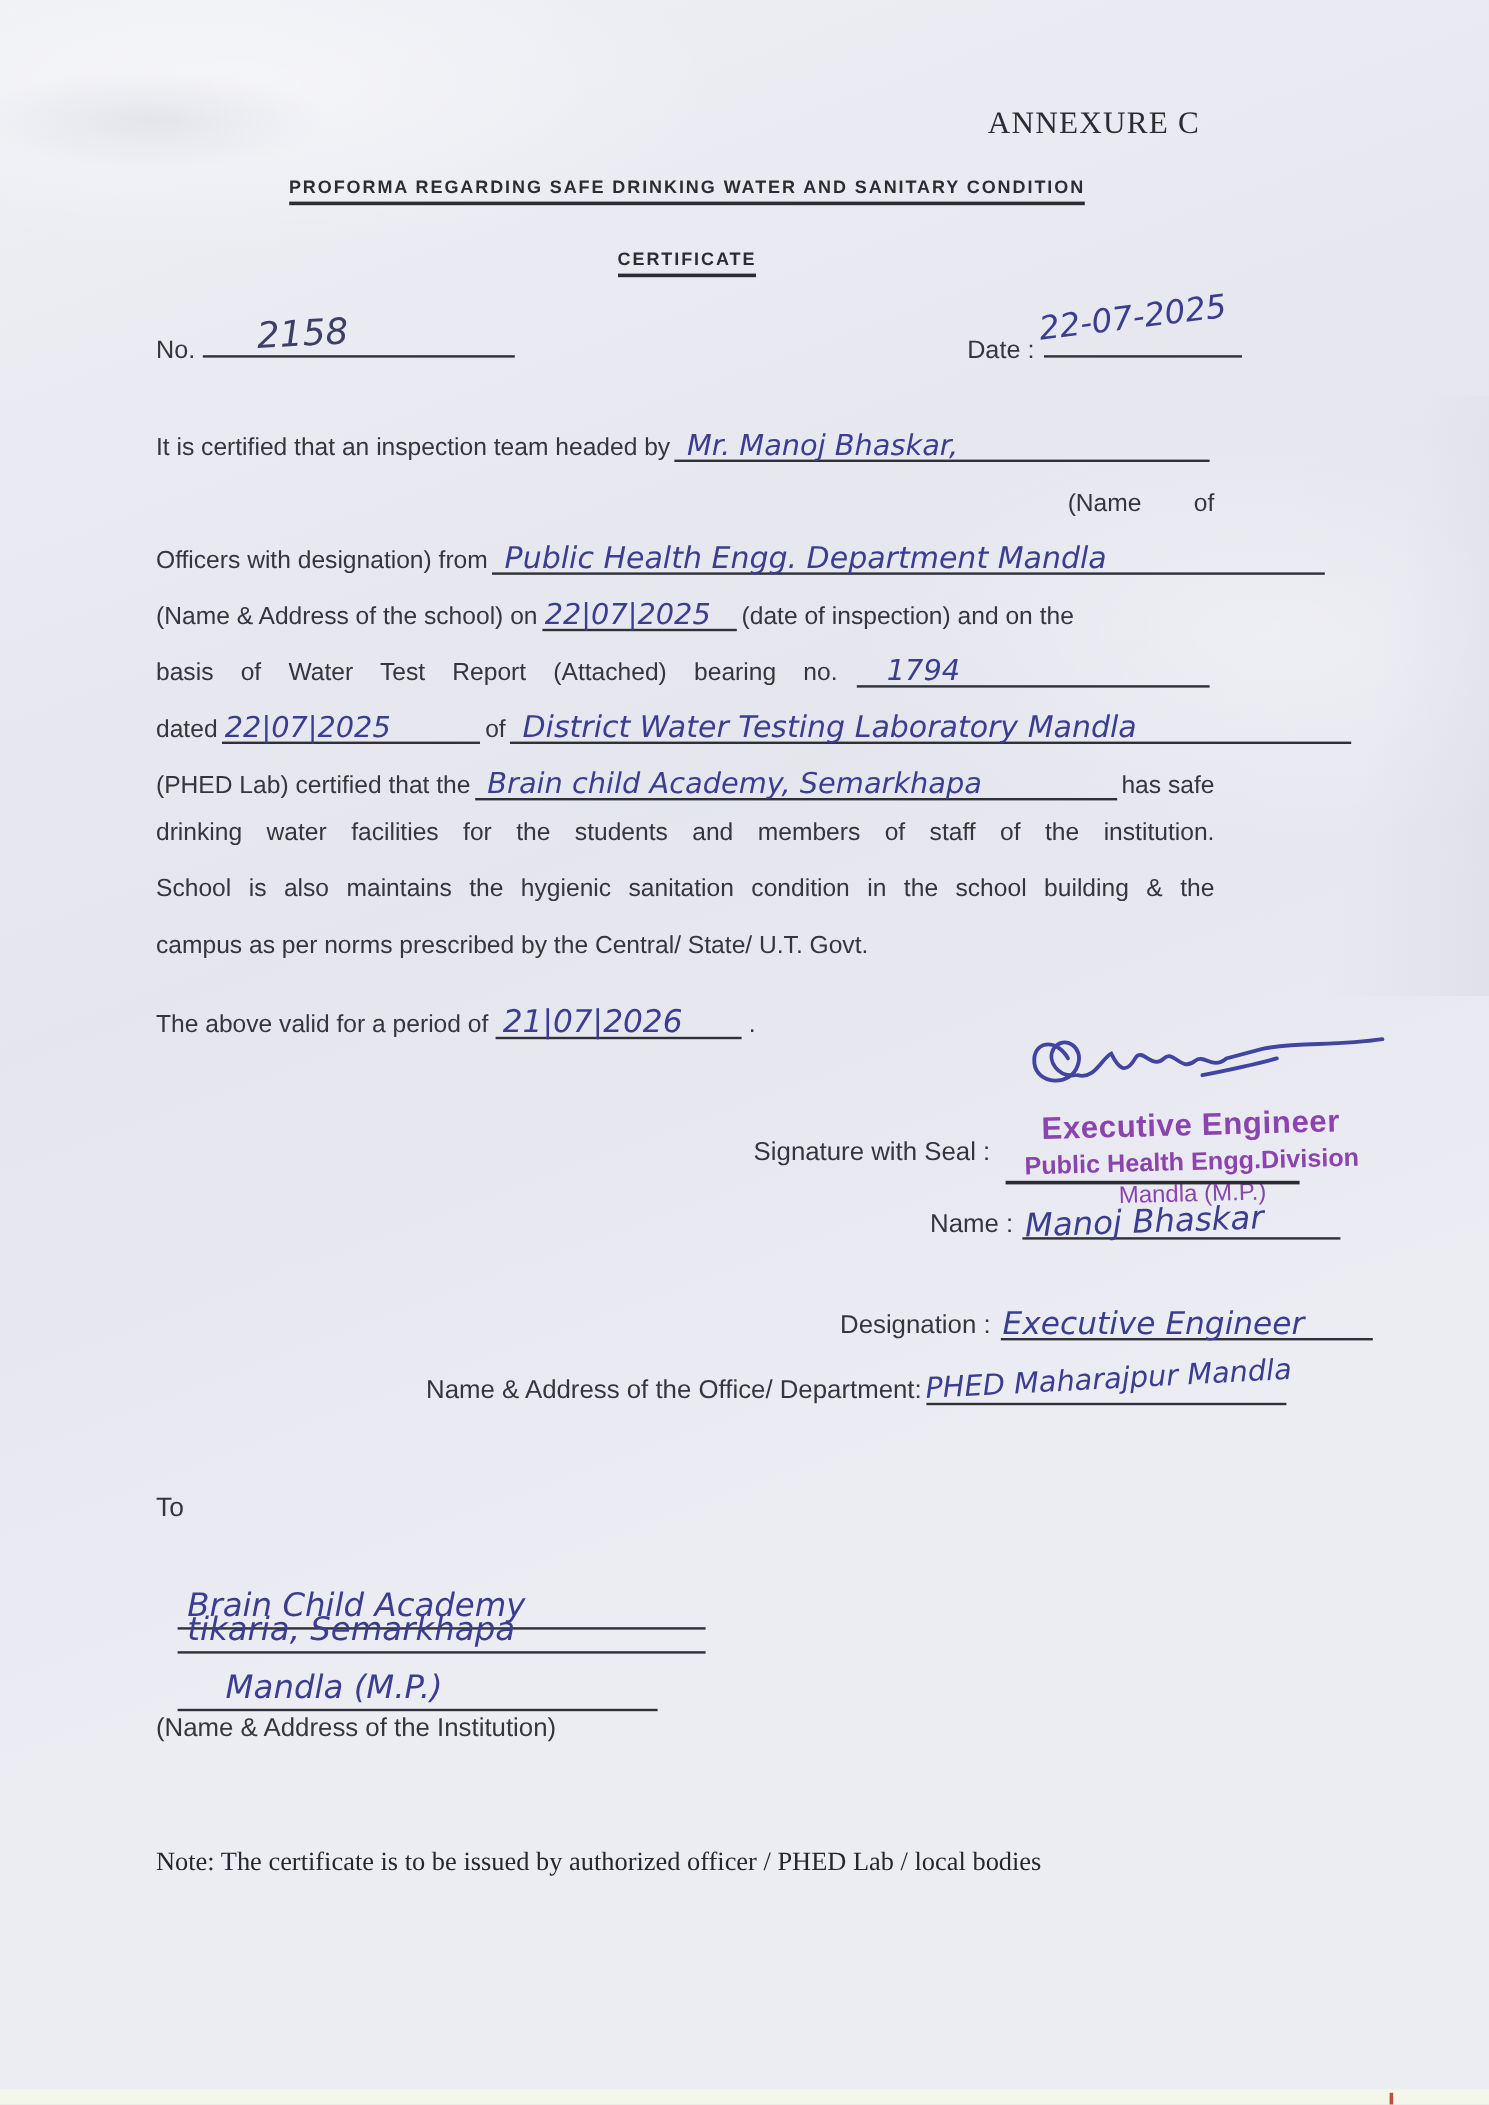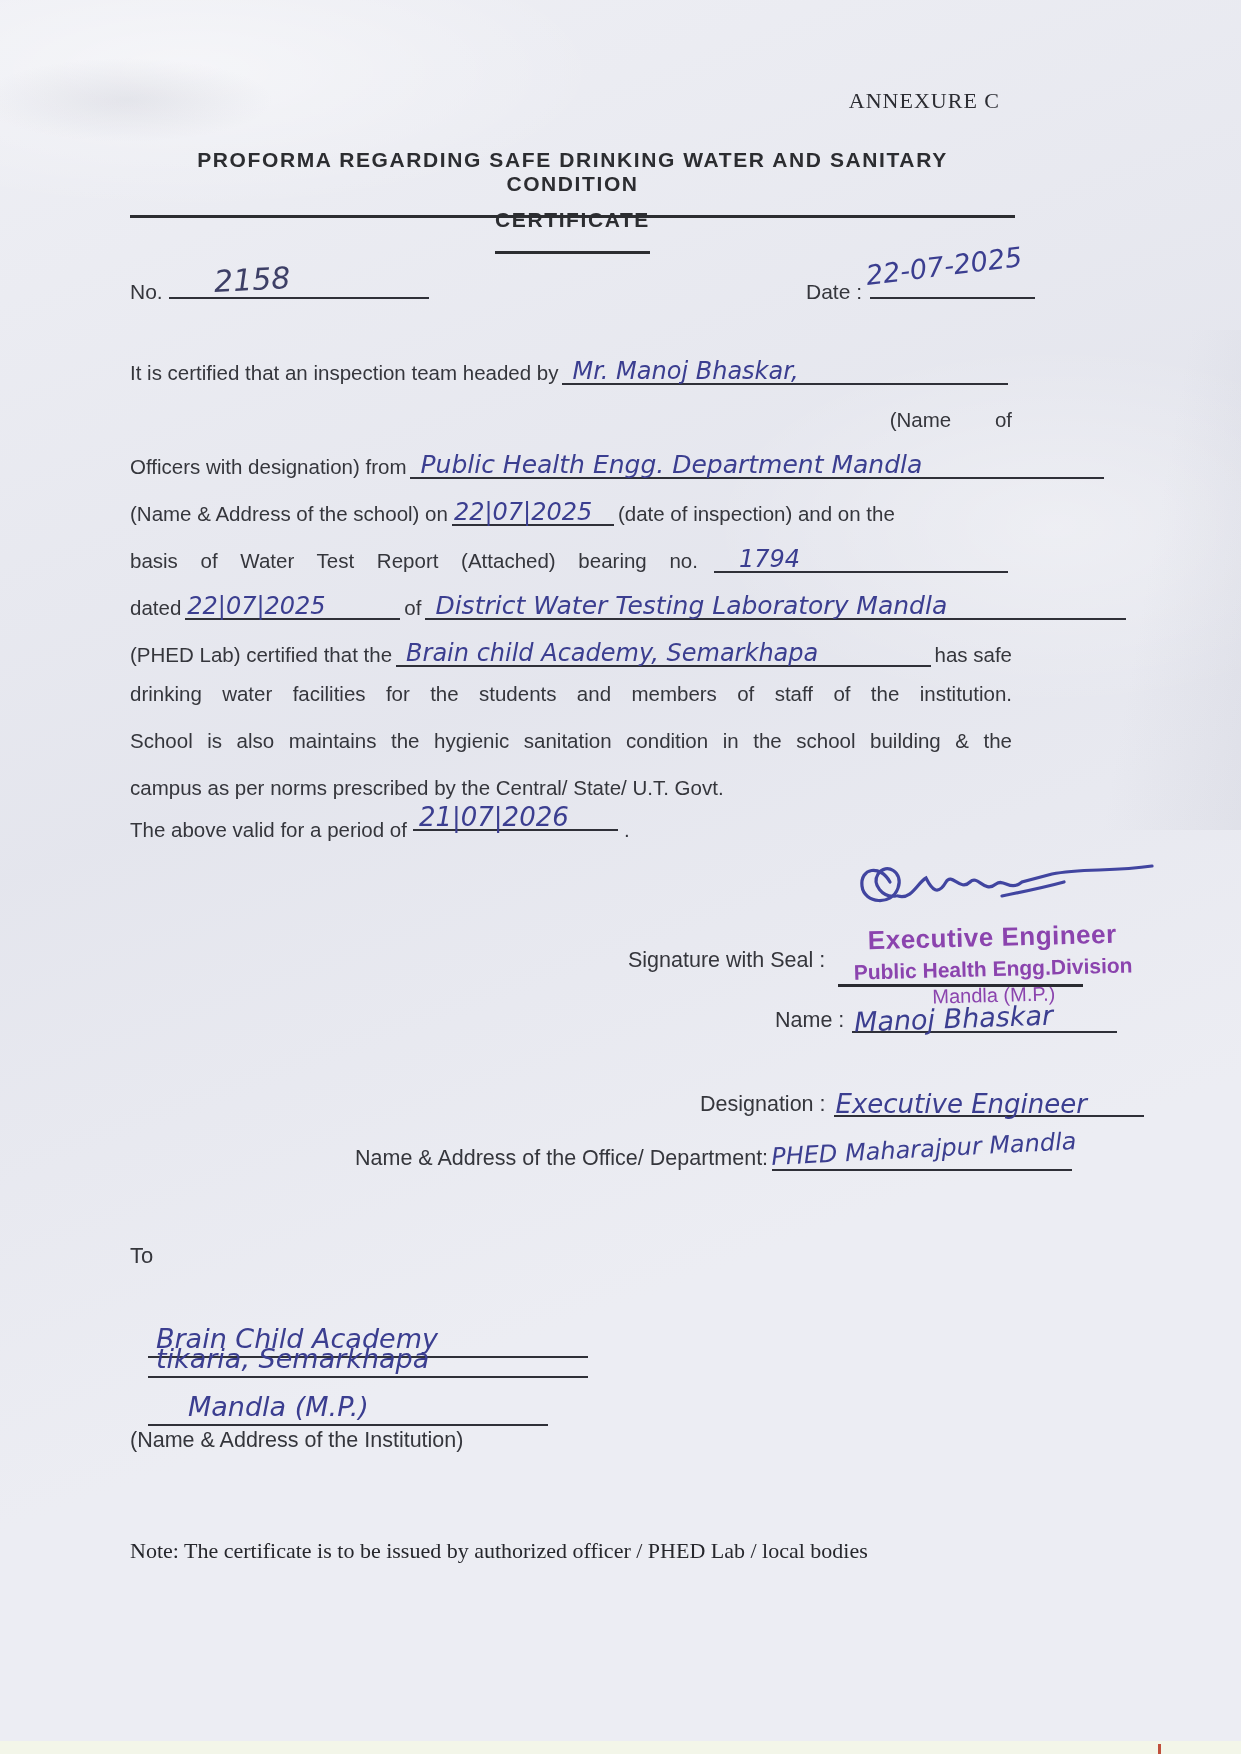--- a/index.html
+++ b/index.html
@@ -18,29 +18,29 @@
   }
   .crease { position:absolute; pointer-events:none; }
   .crease1 { left:0; top:40px; width:420px; height:120px;
     background: radial-gradient(ellipse 50% 50% at 30% 50%, rgba(160,162,178,.18), rgba(0,0,0,0) 70%); }
   .crease2 { right:0; top:330px; width:260px; height:500px;
     background: linear-gradient(100deg, rgba(0,0,0,0) 60%, rgba(170,172,188,.15)); }
 
   .annexure {
     position:absolute; top:88px; left:820px; width:180px;
     font-family:"Liberation Serif", serif;
-    font-size:22px; letter-spacing:1px; color:#2c2d33; text-align:right;
+    font-size:26px; letter-spacing:1px; color:#2c2d33; text-align:right;
   }
   .title-wrap { position:absolute; left:130px; width:885px; text-align:center; }
   .title-main { top:148px; }
   .title-sub  { top:208px; }
   .title-underlined {
     display:inline-block;
-    font-weight:bold; font-size:21px; letter-spacing:1.6px; color:#2c2d31;
-    border-bottom:3px solid #2c2d31; padding-bottom:19px;
+    font-weight:bold; font-size:15px; letter-spacing:1.6px; color:#2c2d31;
+    border-bottom:3px solid #2c2d31; padding-bottom:3px;
   }
 
   
   .fill { border-bottom:2.5px solid #2f3038; position:relative; }
   .hw {
     font-family:"DejaVu Sans", sans-serif;
     font-style:italic;
     color:#3b3e90;
     white-space:nowrap;
     display:inline-block;
@@ -63,22 +63,22 @@
     font-size:20.5px; color:#35363c;
     box-sizing:border-box;
   }
   .bodyline .printed { white-space:nowrap; }
   .bodyline .fill { flex:1; margin:0 4px; min-height:30px; }
   .bodyline .fill .hw { position:absolute; left:10px; bottom:-2px; font-size:24px; }
   .just { display:block; text-align:justify; text-align-last:justify; line-height:40px; }
   .plain { display:block; line-height:40px;margin-top:27px; }
 
   .validity-row {
-    position:absolute; left:130px; top:818px; width:620px;
-    display:flex; align-items:center; font-size:20.5px; color:#35363c;
+    position:absolute; left:130px; top:842px; width:620px;
+    display:flex; align-items:flex-end; font-size:20.5px; color:#35363c;
   }
   .validity-fill { width:205px; margin:0 6px; }
   .validity-fill .hw { position:absolute; left:6px; bottom:-3px; font-size:26px; }
 
   .sig-svg { position:absolute; left:852px; top:852px; }
   .stamp {
     position:absolute; left:818px; top:922px; width:350px;
     text-align:center; color:#8b44ae; transform:rotate(-1.5deg);
     font-family:"Liberation Sans", sans-serif;
   }

